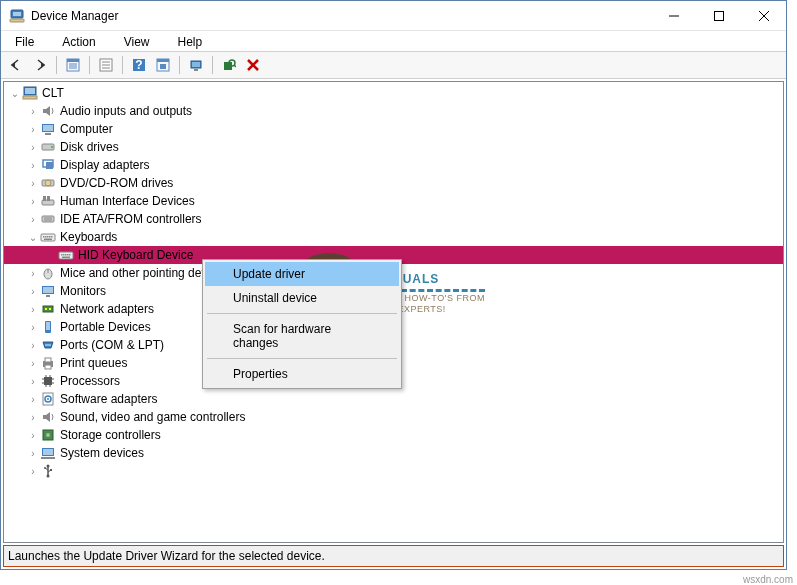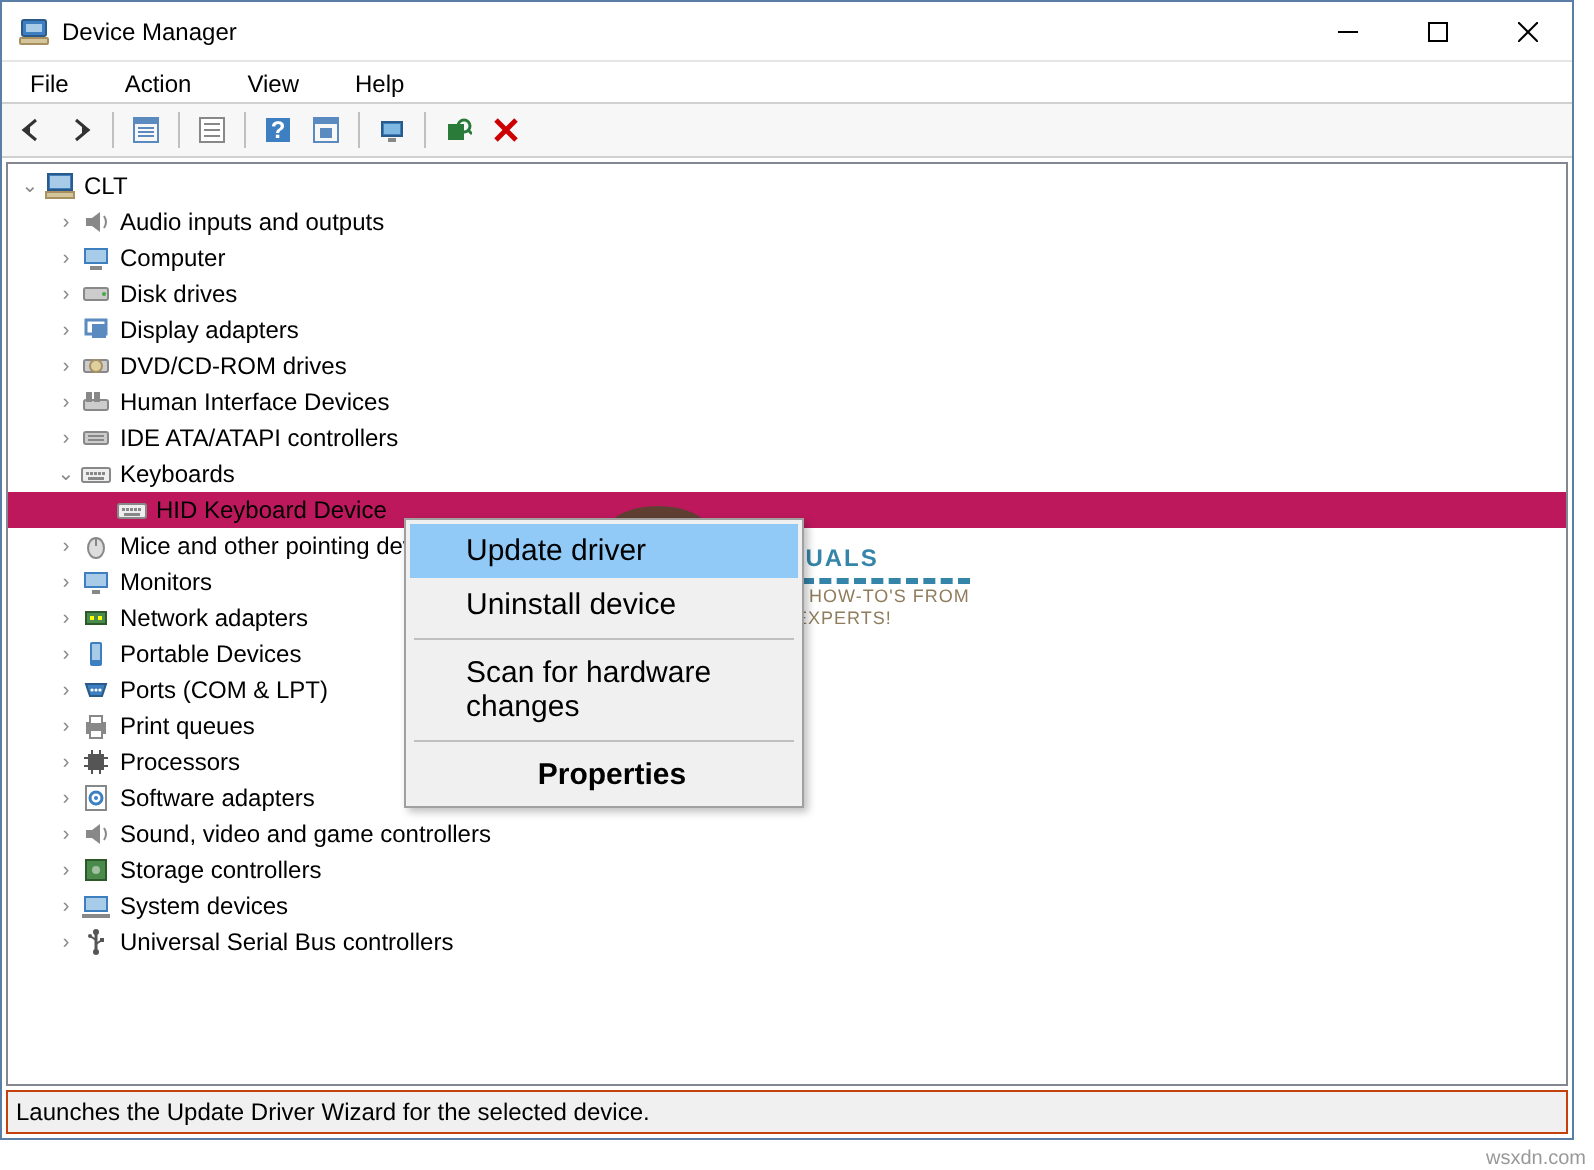--- a/index.html
+++ b/index.html
@@ -31,24 +31,24 @@
 .indent0 { padding-left: 4px; }
 .indent1 { padding-left: 22px; }
 .indent2 { padding-left: 40px; }
 .tree-node .label { padding: 0 2px; }
 
 
 .statusbar { height: 22px; border: 1px solid #c2410c; margin: 0 2px 2px 2px; display: flex; align-items: center; padding-left: 4px; background: #f0f0f0; }
 
 
 .context-menu { position: absolute; left: 201px; top: 258px; width: 200px; background: #f0f0f0; border: 1px solid #a0a0a0; box-shadow: 2px 2px 4px rgba(0,0,0,0.25); padding: 2px; z-index: 10; }
-.ctx-item { padding: 5px 20px 5px 28px; cursor: pointer; font-size: 15px; }
+.ctx-item { padding: 5px 20px 5px 28px; cursor: pointer; font-size: 12px; }
 .ctx-item.hover { background: #91c9f7; }
 .ctx-sep { height: 1px; background: #c0c0c0; margin: 3px 2px; }
-.ctx-item.bold { font-weight: bold; text-align: center; }
+.ctx-item.bold { font-weight: normal; }
 
 
 .watermark { position: absolute; left: 290px; top: 248px; z-index: 5; display: flex; align-items: center; opacity: 0.95; }
 .wm-cartoon { width: 80px; height: 78px; position: relative; }
 .wm-head { position: absolute; width: 44px; height: 38px; background: #f2c8a0; border-radius: 50% 50% 50% 50%; top: 12px; left: 16px; }
 .wm-hair { position: absolute; width: 50px; height: 24px; background: #5a4230; border-radius: 50% 50% 20% 20%; top: 4px; left: 13px; }
 .wm-glasses { position: absolute; top: 24px; left: 19px; display: flex; gap: 2px; }
 .wm-lens { width: 16px; height: 14px; background: #2a7fbf; border: 2px solid #1a4f75; border-radius: 4px; }
 .wm-body { position: absolute; width: 56px; height: 30px; background: #6aa84f; border-radius: 10px 10px 4px 4px; top: 46px; left: 10px; }
 .wm-text { margin-left: 4px; }
@@ -248,21 +248,21 @@
       </div>
     <div class="tree-node indent1">
         <span class="expander">›</span>
         <span class="dev-icon">
           <svg width="16" height="16">
             <rect x="2" y="5" width="12" height="6" rx="1" fill="#ccc" stroke="#888"></rect>
             <line x1="4" y1="7" x2="12" y2="7" stroke="#888"></line>
             <line x1="4" y1="9" x2="12" y2="9" stroke="#888"></line>
           </svg>
         </span>
-        <span class="label">IDE ATA/ATAPI controllers</span>
+        <span class="label">IDE ATA/FROM controllers</span>
       </div>
     <div class="tree-node indent1">
         <span class="expander">⌄</span>
         <span class="dev-icon">
           <svg width="16" height="16">
             <rect x="1" y="5" width="14" height="7" rx="1" fill="#eee" stroke="#888"></rect>
             <rect x="3" y="7" width="1.5" height="1.5" fill="#888"></rect>
             <rect x="5" y="7" width="1.5" height="1.5" fill="#888"></rect>
             <rect x="7" y="7" width="1.5" height="1.5" fill="#888"></rect>
             <rect x="9" y="7" width="1.5" height="1.5" fill="#888"></rect>
@@ -417,21 +417,20 @@
           <svg width="16" height="16">
             <line x1="8" y1="2" x2="8" y2="14" stroke="#555" stroke-width="1.5"></line>
             <circle cx="8" cy="3" r="1.5" fill="#555"></circle>
             <path d="M8 7 L5 5" stroke="#555"></path>
             <circle cx="5" cy="5" r="1" fill="#555"></circle>
             <path d="M8 9 L11 7" stroke="#555"></path>
             <rect x="10" y="6" width="2" height="2" fill="#555"></rect>
             <circle cx="8" cy="13" r="1.5" fill="#555"></circle>
           </svg>
         </span>
-        <span class="label">Universal Serial Bus controllers</span>
       </div>
   </div>
 
   <div class="statusbar">
     <span>Launches the Update Driver Wizard for the selected device.</span>
   </div>
 
   <div class="watermark">
     <div class="wm-cartoon">
       <div class="wm-hair"></div>

